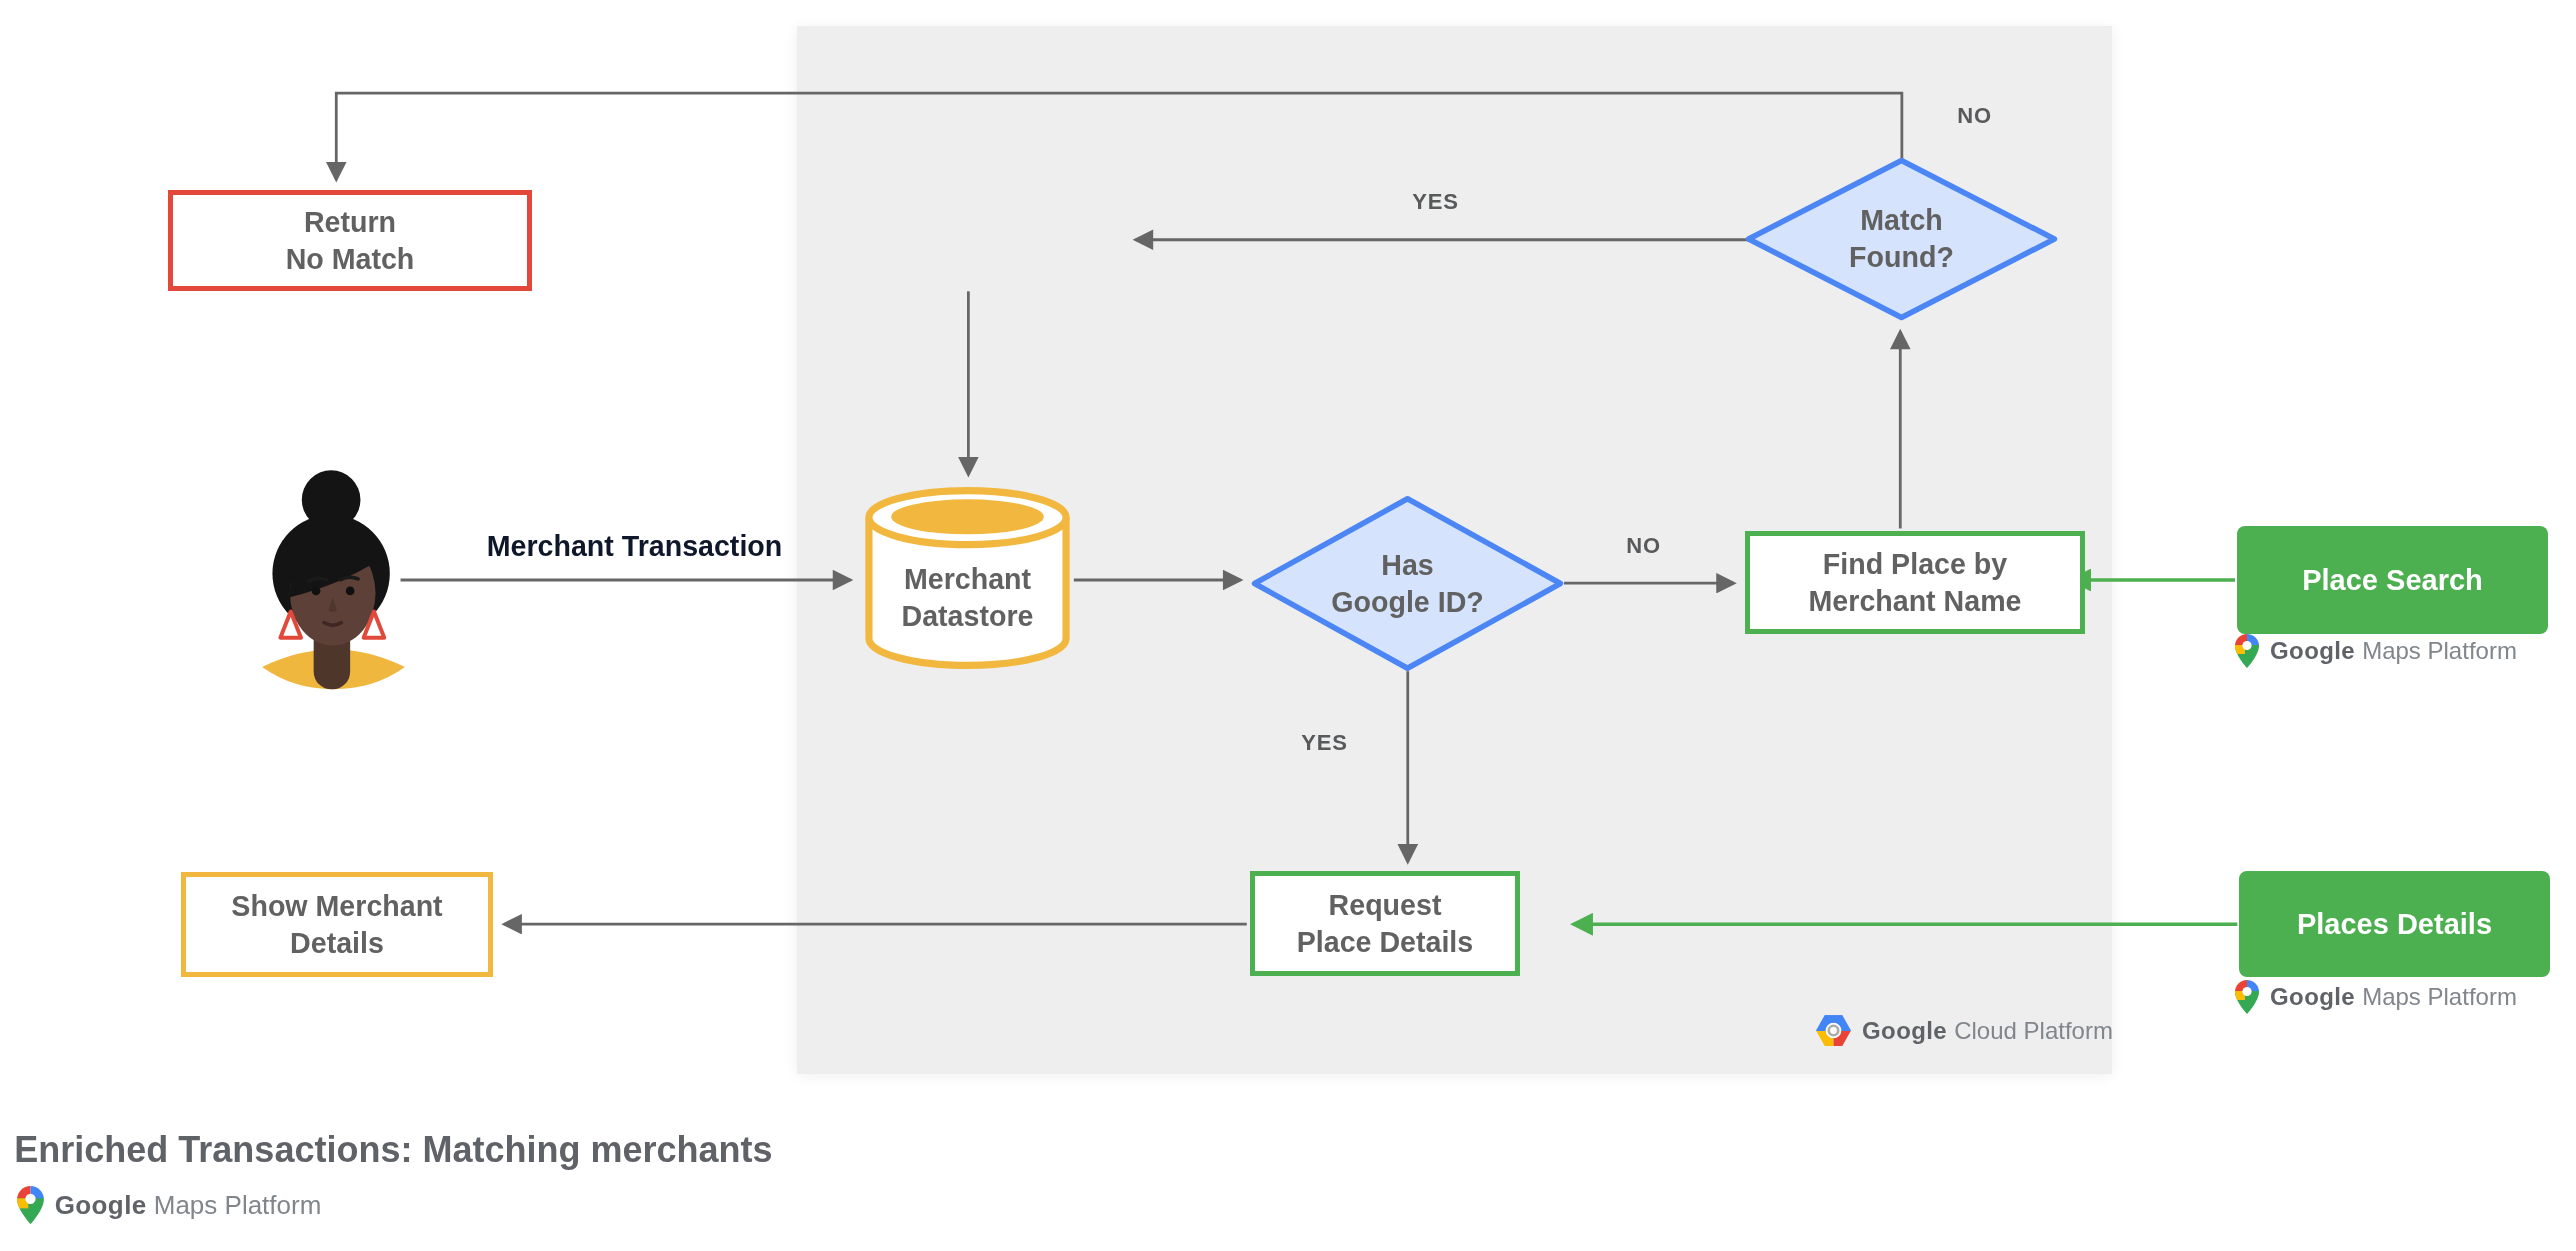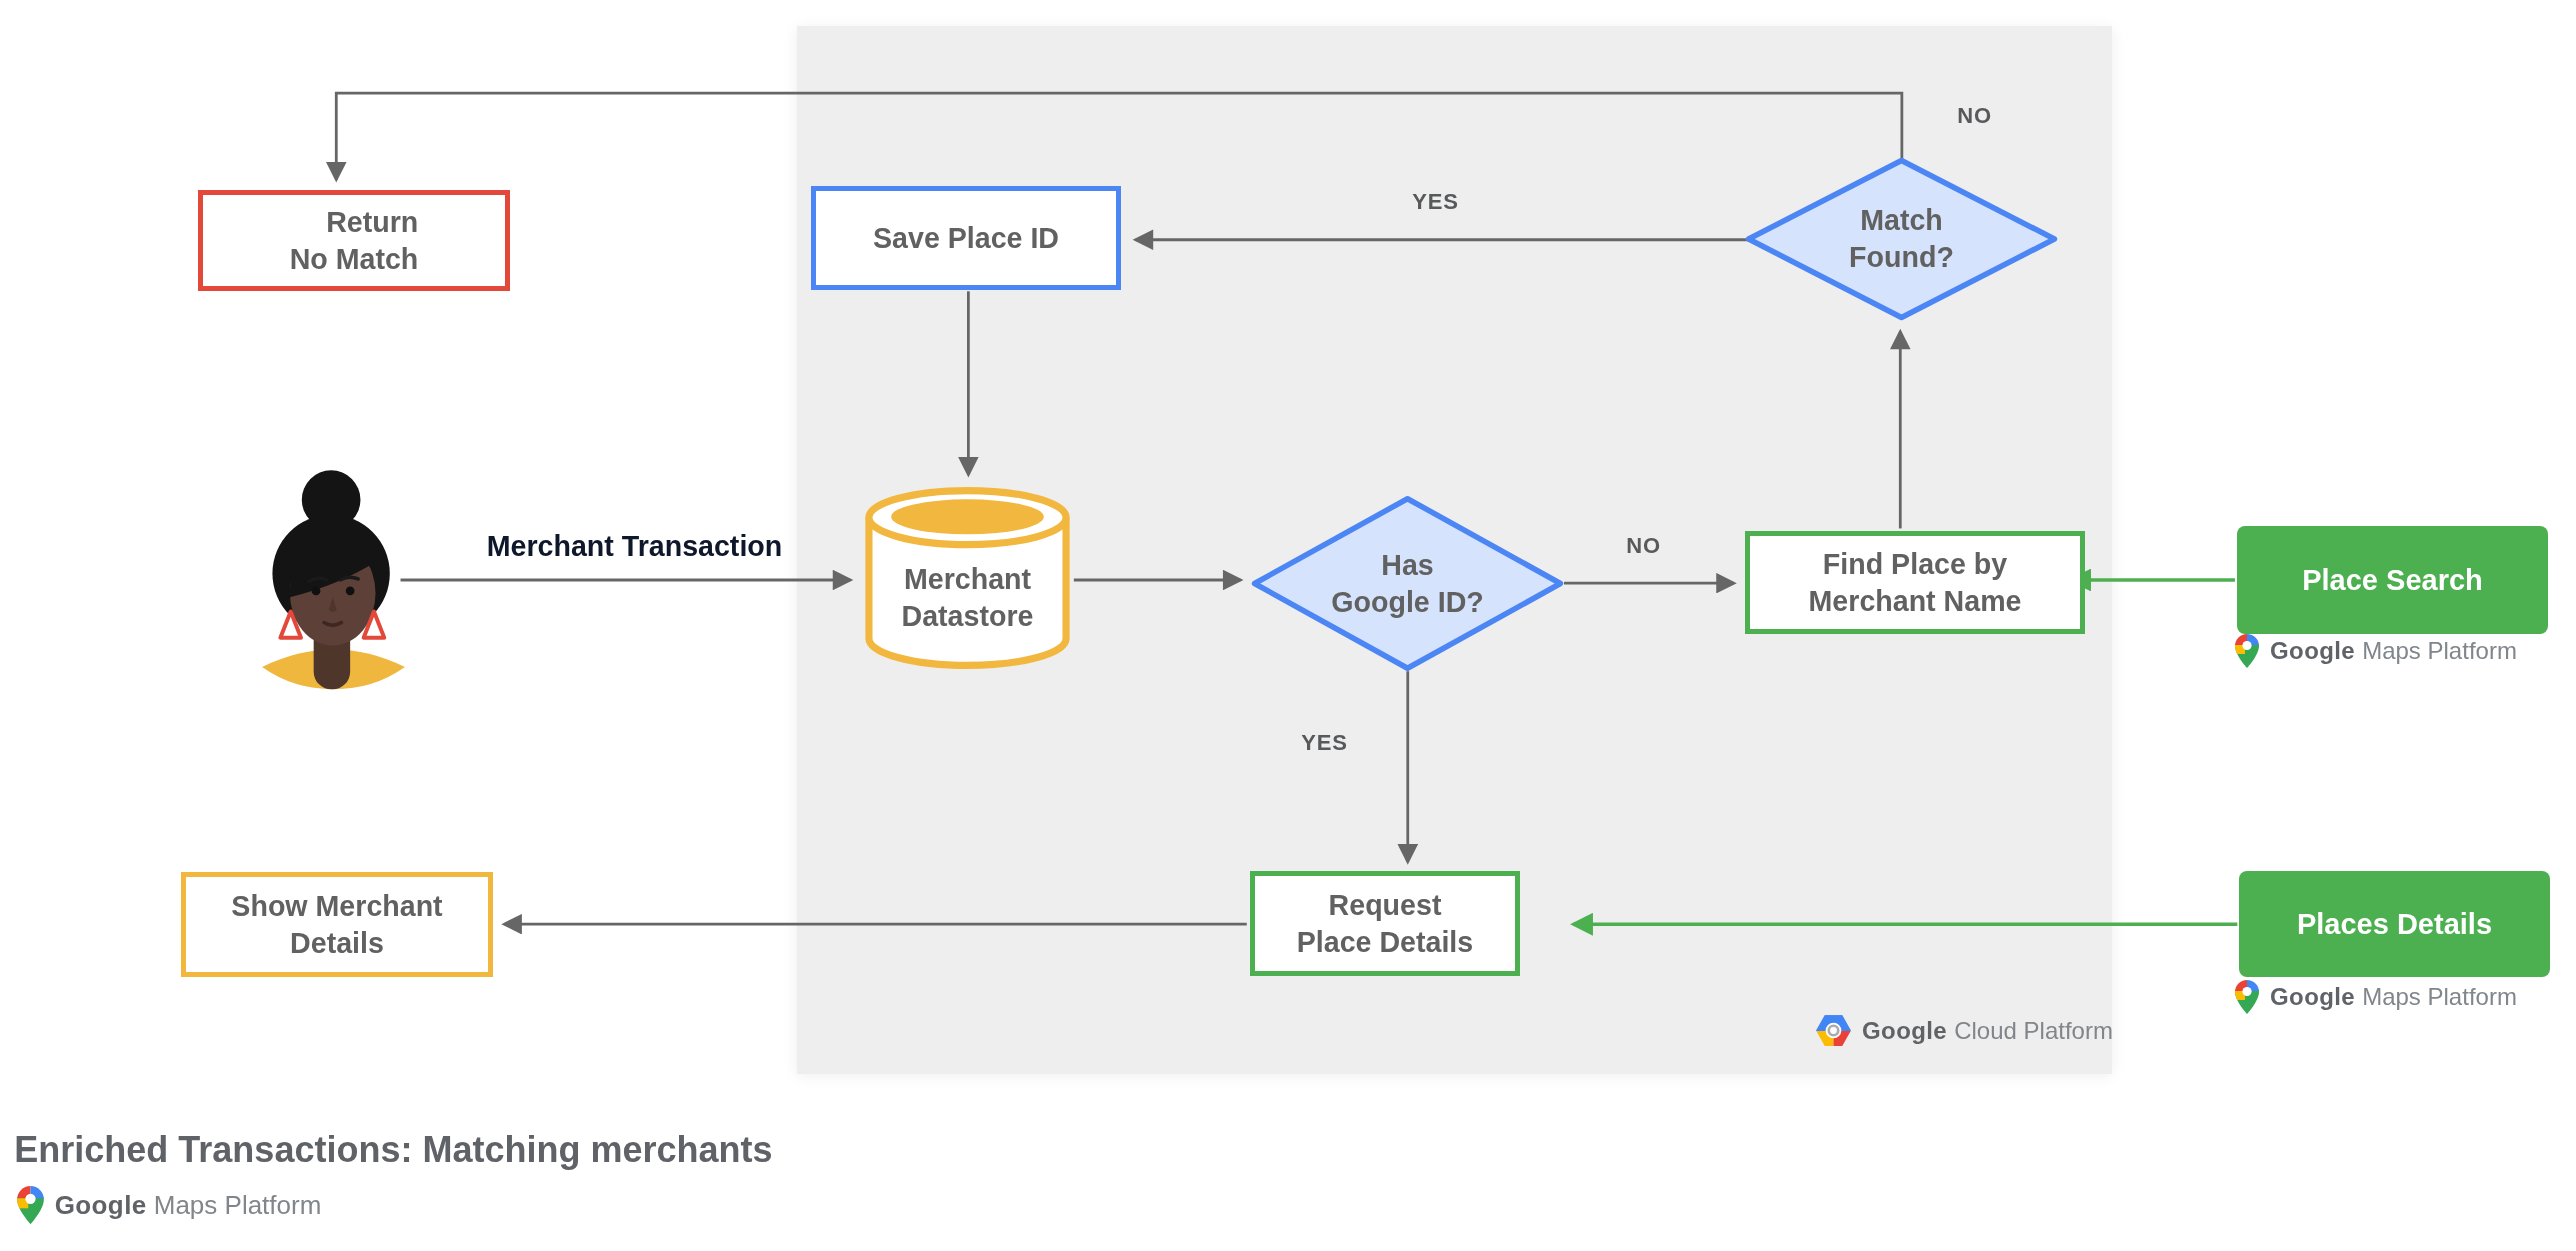--- a/index.html
+++ b/index.html
@@ -88,24 +88,23 @@
     <path class="edge" d="M505 731 L1072 731" marker-end="url(#ah-gray)"></path>
     <path class="edge" d="M1354 731 L1564 731" marker-end="url(#ah-gray)"></path>
     <path class="edge" d="M1972 735 L2186 735" marker-end="url(#ah-gray)"></path>
     <path class="edge" d="M1775 846 L1775 1086" marker-end="url(#ah-gray)"></path>
     <path class="edge" d="M2396 666 L2396 418" marker-end="url(#ah-gray)"></path>
     <path class="edge green" d="M2818 731 L2612 731" marker-end="url(#ah-green)"></path>
     <path class="edge green" d="M2821 1165 L1984 1165" marker-end="url(#ah-green)"></path>
     <path class="edge" d="M1572 1165 L636 1165" marker-end="url(#ah-gray)"></path>
   </svg>
 
-  <div class="node red" style="left:198px;top:190px;width:312px;height:101px;text-align:right;">Return
+  <div class="node red" style="left:168px;top:190px;width:364px;height:101px;">Return
 No Match</div>
 
-  <div class="node blue" style="left:811px;top:186px;width:310px;height:104px;">Save Place ID</div>
 
   <div class="node green-border" style="left:1745px;top:531px;width:340px;height:103px;">Find Place by
 Merchant Name</div>
 
   <div class="node green-border" style="left:1250px;top:871px;width:270px;height:105px;">Request
 Place Details</div>
 
   <div class="node yellow" style="left:181px;top:872px;width:312px;height:105px;">Show Merchant
 Details</div>
 

